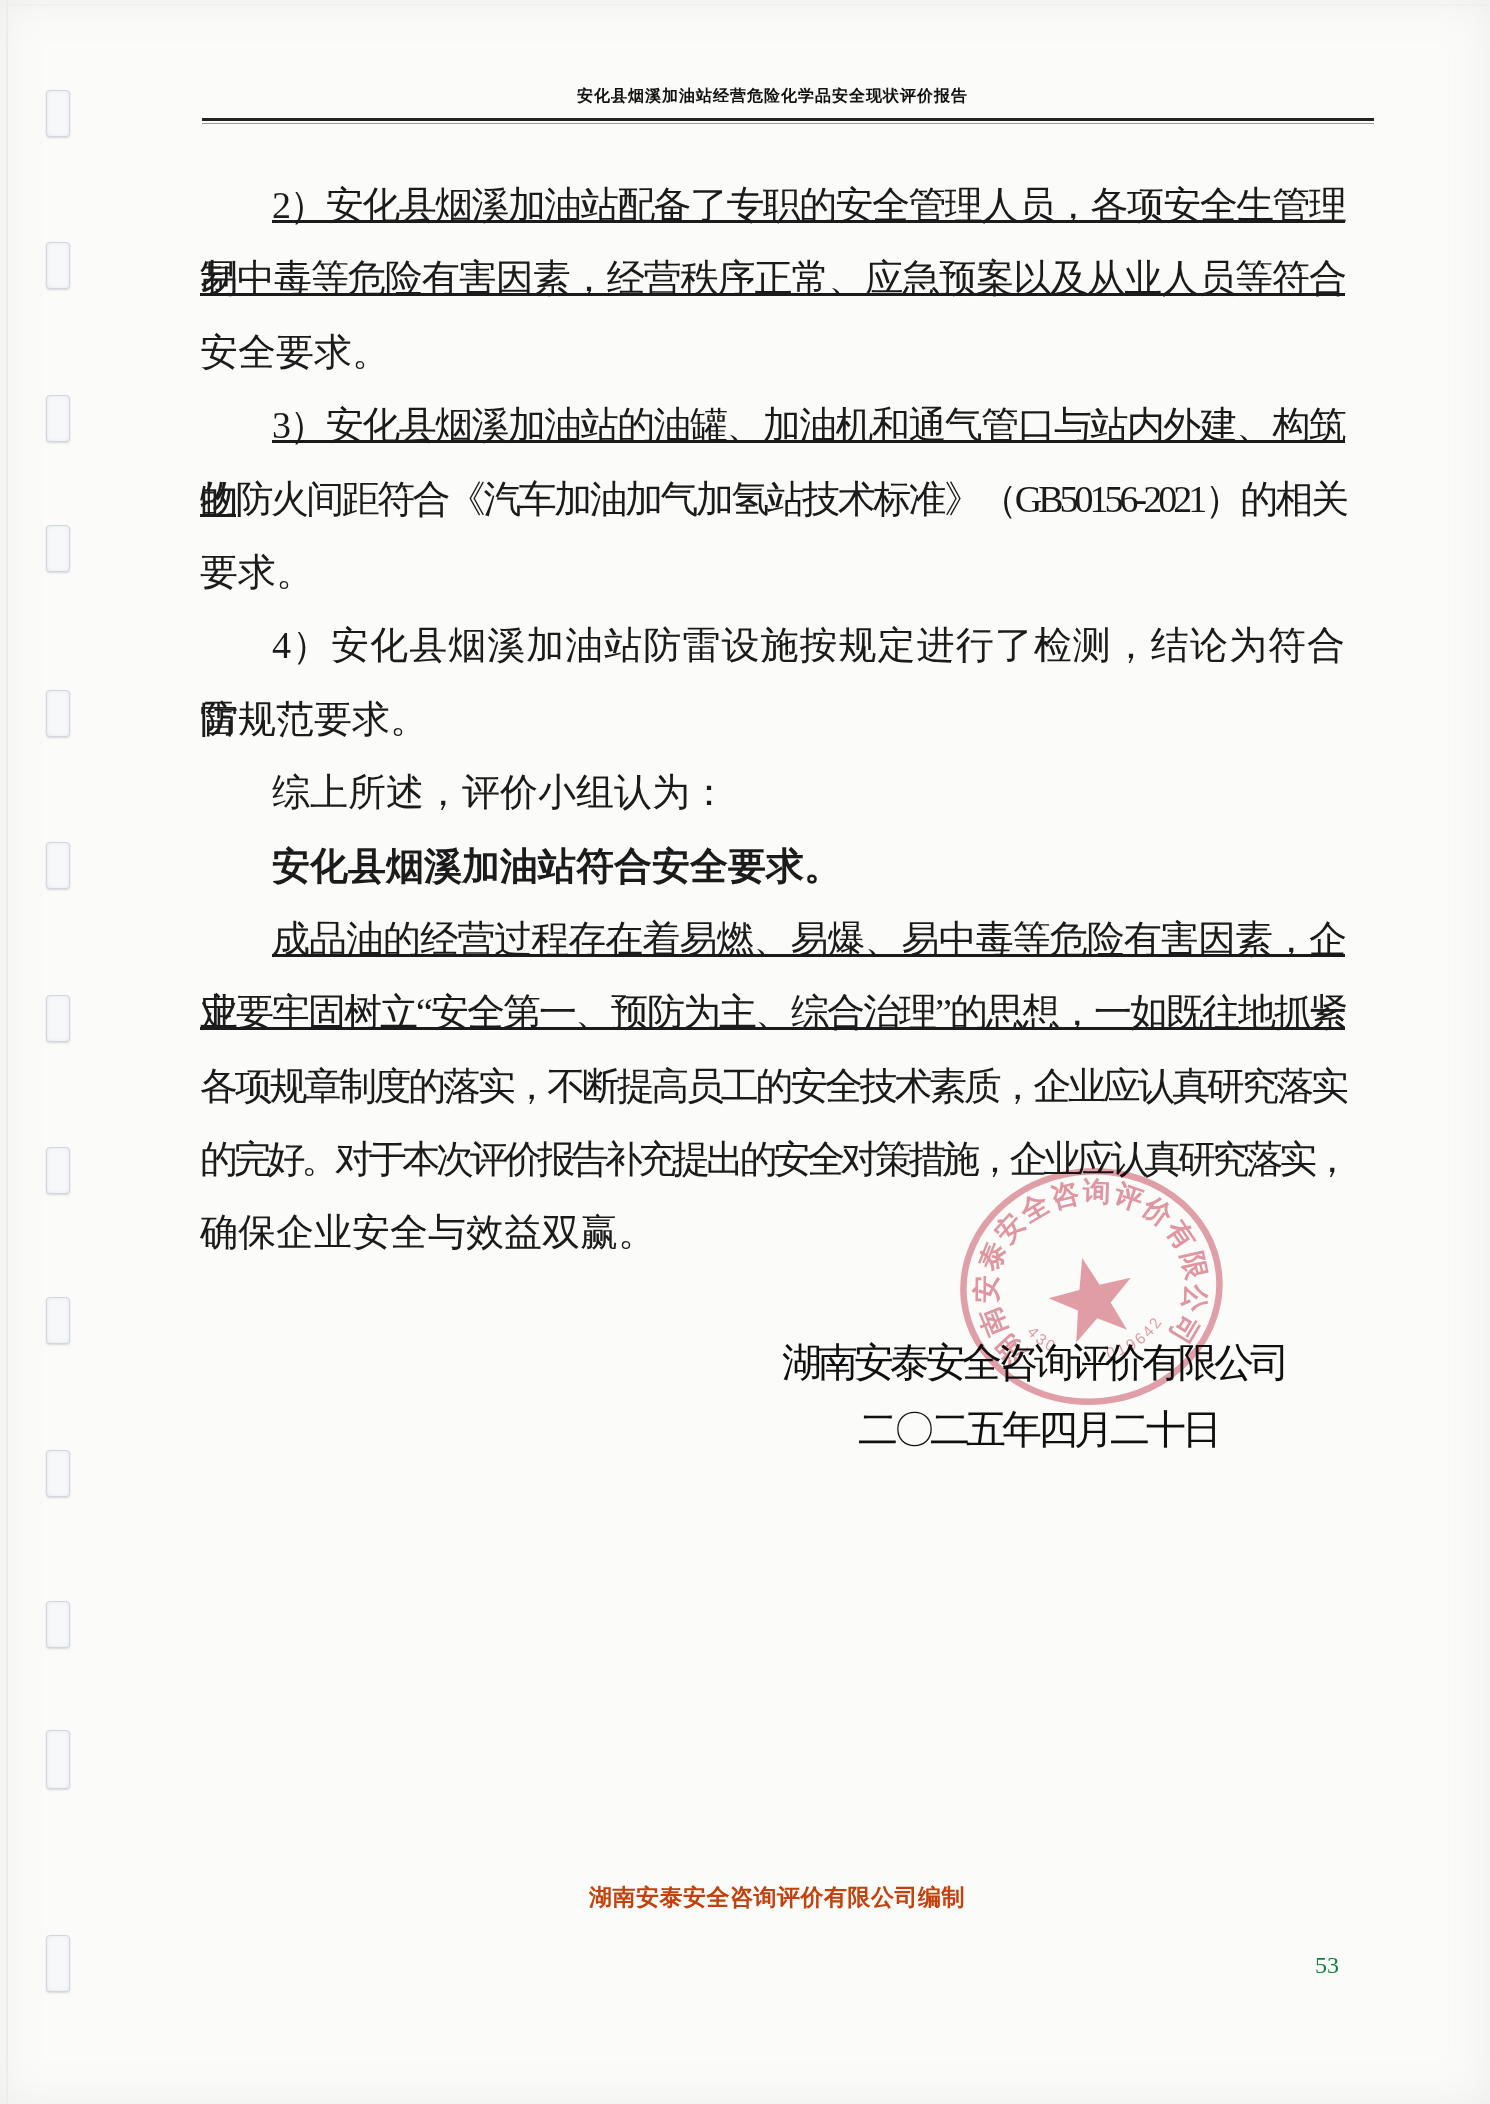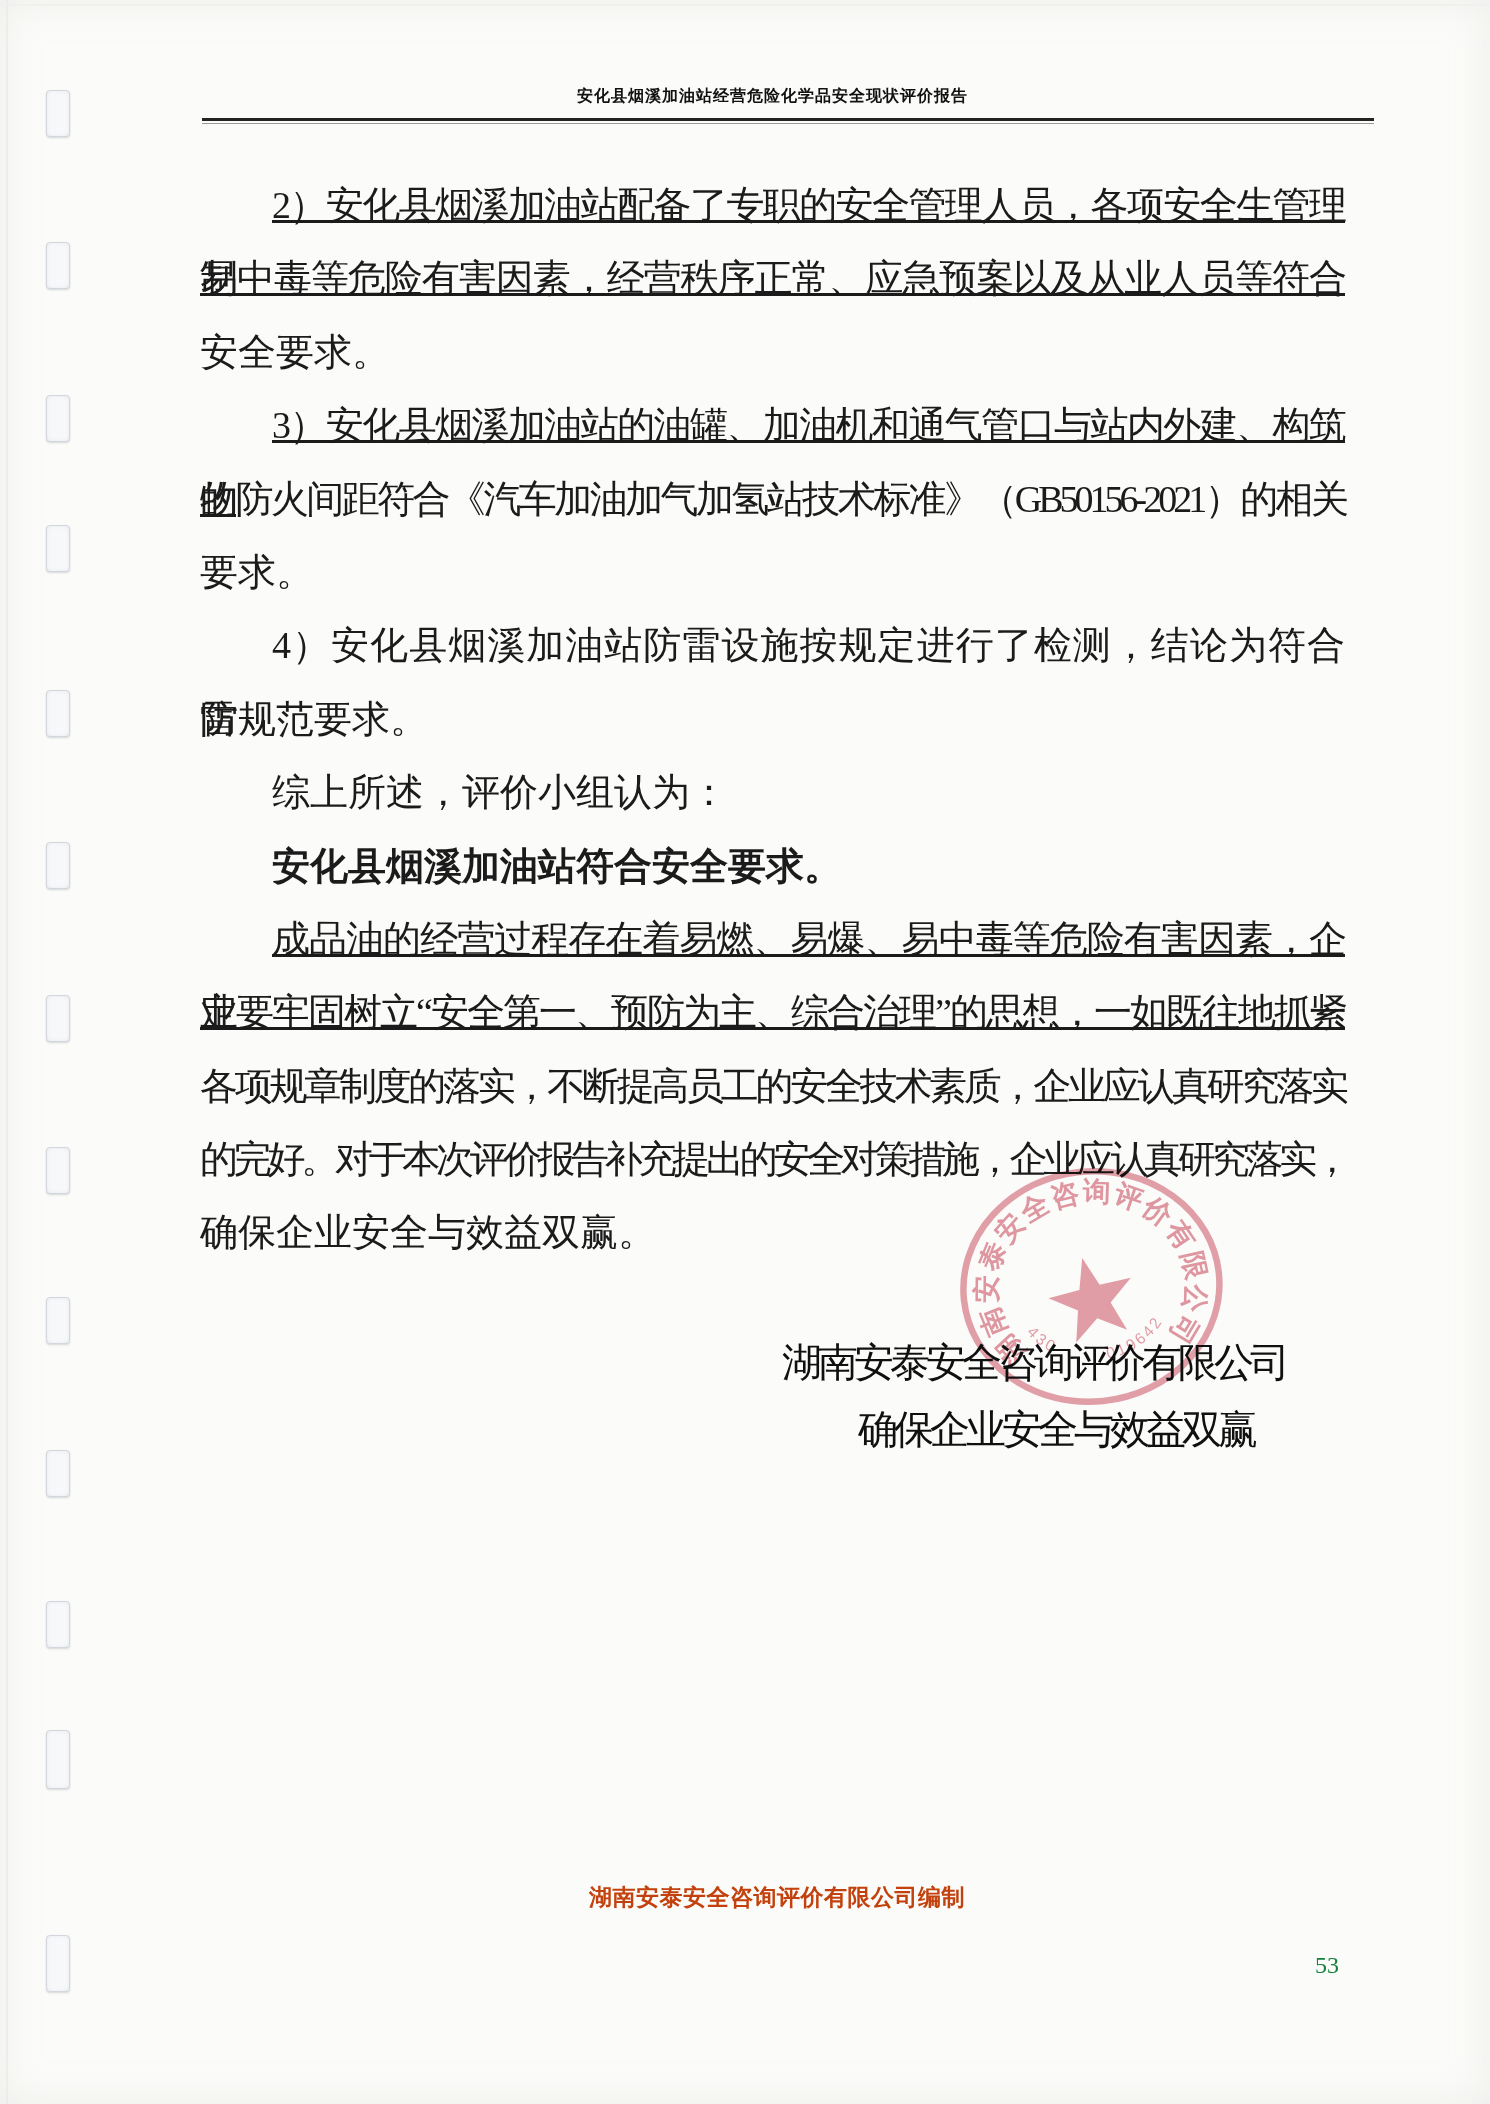--- a/index.html
+++ b/index.html
@@ -139,19 +139,19 @@
         <textPath href="#codePath" startOffset="5%">430</textPath>
       </text>
       <text font-size="17" letter-spacing="3" opacity=".8" font-family="Liberation Sans, DejaVu Sans, sans-serif" fill="#d97785">
         <textPath href="#codePath" startOffset="55%">019642</textPath>
       </text>
     </g>
   </svg>
 
   <div class="sig-layer">
     <div class="sig-company">湖南安泰安全咨询评价有限公司</div>
-    <div class="sig-date">确保企业安全与效益双赢</div>
+    <div class="sig-date">二〇二五年四月二十日</div>
 
     <div class="footer-imprint">湖南安泰安全咨询评价有限公司编制</div>
     <div class="footer-page">53</div>
   </div>
 
 </div>
 
 </body></html>

